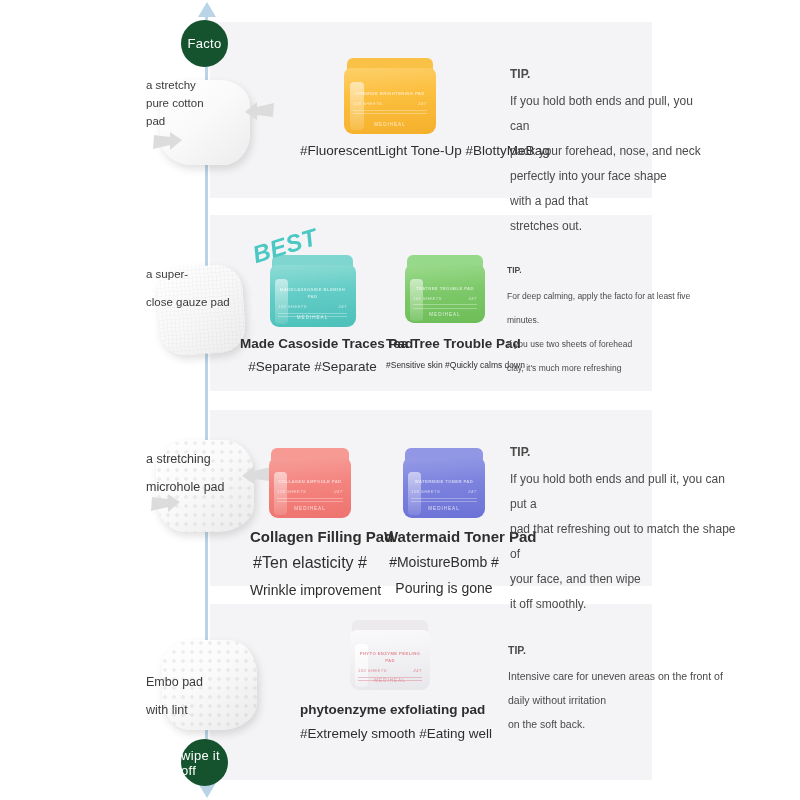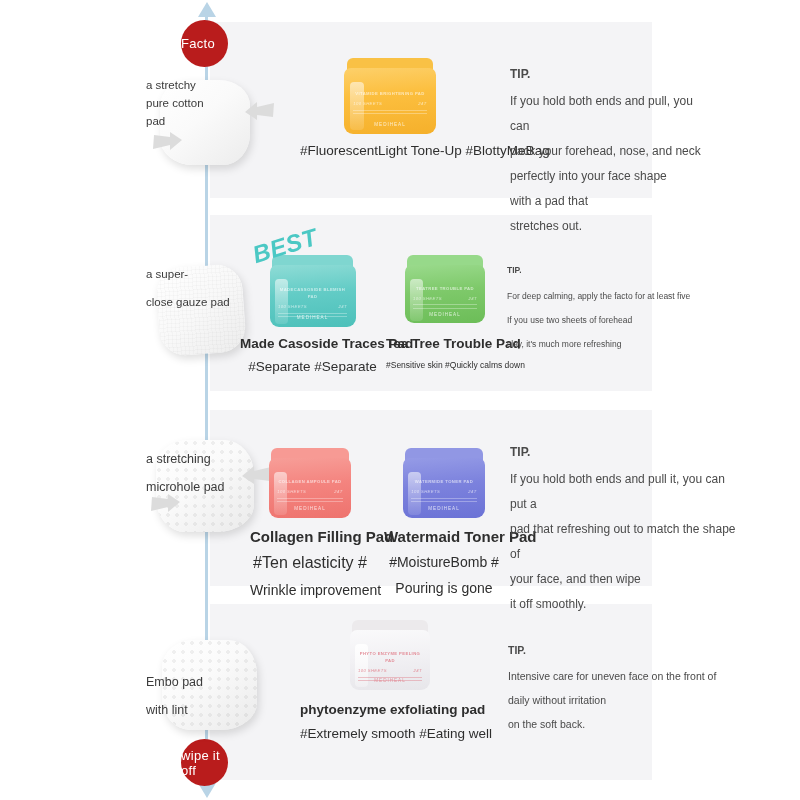--- a/index.html
+++ b/index.html
@@ -15,22 +15,22 @@
 
   
   .timeline{position:absolute;left:203px;top:0;width:8px;height:800px;}
   .tl-line{position:absolute;left:2px;top:14px;width:3px;height:772px;background:#b9d4e6;}
   .tl-arrow-up{position:absolute;left:-5px;top:2px;width:0;height:0;
     border-left:9px solid transparent;border-right:9px solid transparent;border-bottom:15px solid #b9d4e6;}
   .tl-arrow-down{position:absolute;left:-5px;top:783px;width:0;height:0;
     border-left:9px solid transparent;border-right:9px solid transparent;border-top:15px solid #b9d4e6;}
   .tl-node{
     position:absolute;border-radius:50%;
-    background:#b91c1c;color:#ffffff;
-    display:flex;align-items:center;justify-content:flex-start;
+    background:#14532d;color:#ffffff;
+    display:flex;align-items:center;justify-content:center;
     font-size:13px;letter-spacing:.3px;
   }
   .tl-node.top{left:-22px;top:20px;width:47px;height:47px;}
   .tl-node.bottom{left:-22px;top:739px;width:47px;height:47px;font-size:13px;}
 
   
   .panel{position:absolute;left:210px;width:442px;background:#f4f4f6;}
   .p1{top:22px;height:176px;}
   .p2{top:215px;height:176px;}
   .p3{top:410px;height:176px;}
@@ -223,20 +223,21 @@
         <div class="brand">MEDIHEAL</div>
       </div>
     </div>
     <div class="pname" style="font-size:13.5px;margin-top:13px;white-space:nowrap;">Tea Tree Trouble Pad</div>
     <div class="ptag" style="font-size:8.5px;margin-top:9px;white-space:nowrap;">#Sensitive skin #Quickly calms down</div>
   </div>
 
   <div class="tip" style="left:507px;top:258px;width:215px;font-size:8.5px;line-height:24px;">
     <div class="t-head">TIP.</div>
     <p>For deep calming, apply the facto for at least five</p>
+    <p>minutes.</p>
     <p>If you use two sheets of forehead</p>
     <p>clay, it's much more refreshing</p>
   </div>
 
   <div class="padblock">
     <div class="pad blob emb" style="left:156px;top:440px;width:98px;height:92px;"></div>
     <div class="sarrow" style="left:240px;top:460px;">
       <svg width="34" height="28" viewBox="0 0 34 28">
           <path d="M2 16 L14 6 L14 11 L31 7 L30 21 L14 19 L14 24 Z" fill="#dcdcdc"></path>
         </svg>
@@ -324,18 +325,18 @@
         </div>
         <div class="brand" style="color:#e07a86;">MEDIHEAL</div>
       </div>
     </div>
     <div class="pname" style="font-size:13.5px;margin-top:12px;white-space:nowrap;">phytoenzyme exfoliating pad</div>
     <div class="ptag" style="font-size:13.5px;margin-top:9px;white-space:nowrap;">#Extremely smooth #Eating well</div>
   </div>
 
   <div class="tip" style="left:508px;top:638px;width:218px;font-size:10.5px;line-height:24px;">
     <div class="t-head">TIP.</div>
-    <p>Intensive care for uneven face on the front of</p>
+    <p>Intensive care for uneven areas on the front of</p>
     <p>daily without irritation</p>
     <p>on the soft back.</p>
   </div>
 
 </div>
 
 </body></html>

